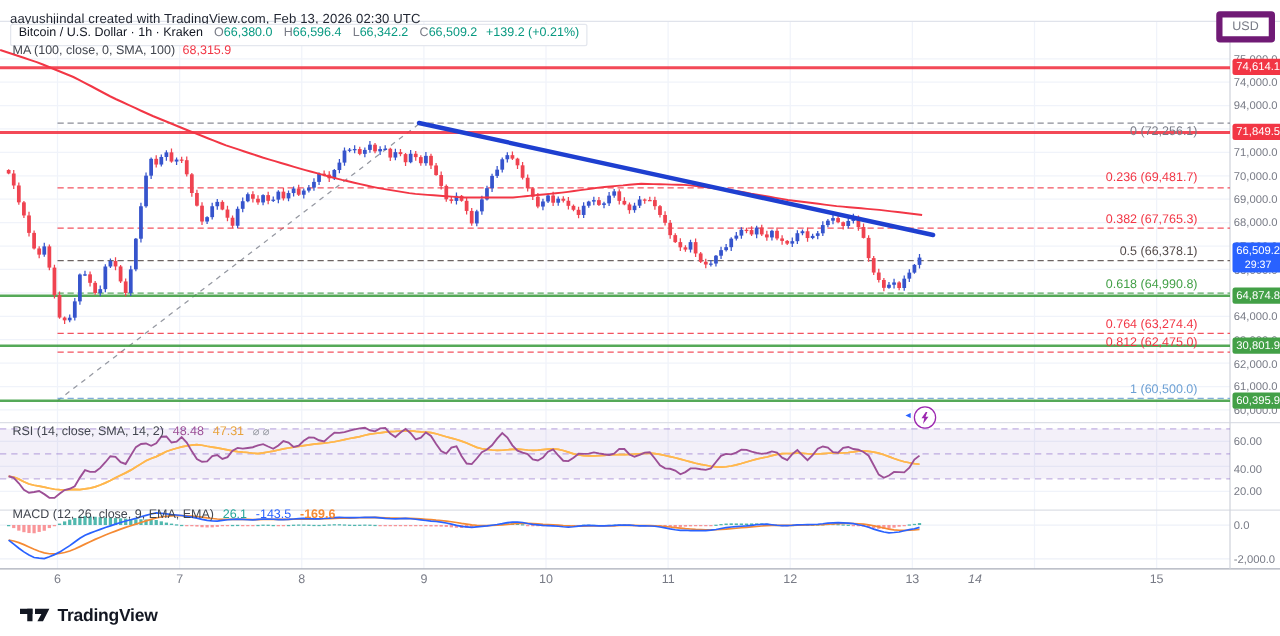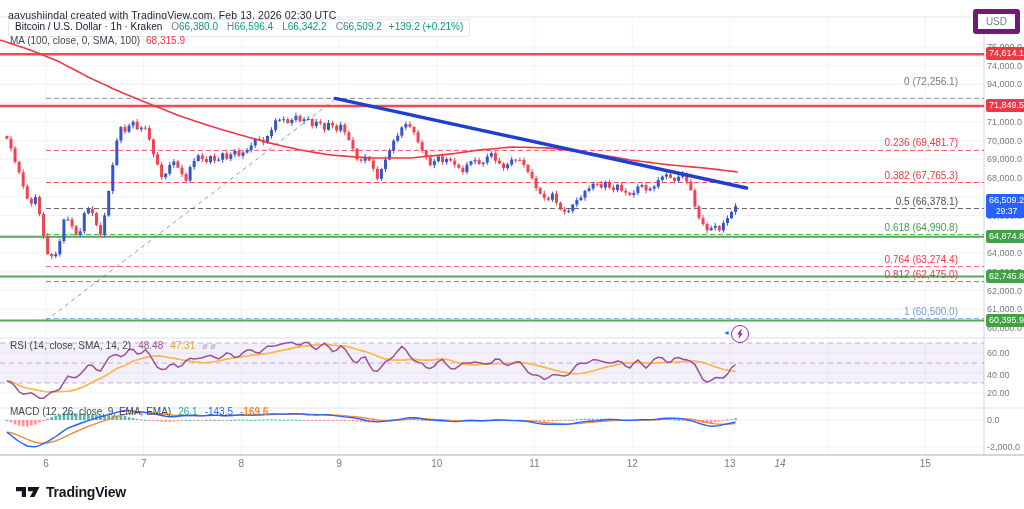--- a/index.html
+++ b/index.html
@@ -726,40 +726,40 @@
         <div>71,849.5</div>
       </div>
       <div class="badge" style="top: 194.061px; background: rgb(41, 98, 255);">
         <div>66,509.2</div>
         <div style="font-size: 8.5px;">29:37</div>
       </div>
       <div class="badge" style="top: 229.678px; background: rgb(67, 160, 71);">
         <div>64,874.8</div>
       </div>
       <div class="badge" style="top: 269.562px; background: rgb(67, 160, 71);">
-        <div>62,745.8</div>
+        <div>30,801.9</div>
       </div>
       <div class="badge" style="top: 313.583px; background: rgb(67, 160, 71);">
         <div>60,395.9</div>
       </div>
     </div>
   <div id="time-axis">
       <div class="ttick" style="left: 46px;">6</div>
       <div class="ttick" style="left: 143.7px;">7</div>
       <div class="ttick" style="left: 241.4px;">8</div>
       <div class="ttick" style="left: 339.1px;">9</div>
       <div class="ttick" style="left: 436.8px;">10</div>
       <div class="ttick" style="left: 534.5px;">11</div>
       <div class="ttick" style="left: 632.2px;">12</div>
       <div class="ttick" style="left: 729.9px;">13</div>
       <div class="ttick" style="left: 780px; font-style: italic;">14</div>
       <div class="ttick" style="left: 925.3px;">15</div>
     </div>
   <div id="fib-labels">
-      <div class="fiblab" style="top: 76px; color: rgb(120, 123, 134);">0 (72,256.1)</div>
+      <div class="fiblab" style="top: 100px; color: rgb(120, 123, 134);">0 (72,256.1)</div>
       <div class="fiblab" style="top: 137.376px; color: rgb(242, 54, 69);">0.236 (69,481.7)</div>
       <div class="fiblab" style="top: 169.53px; color: rgb(242, 54, 69);">0.382 (67,765.3)</div>
       <div class="fiblab" style="top: 195.517px; color: rgb(84, 75, 74);">0.5 (66,378.1)</div>
       <div class="fiblab" style="top: 221.505px; color: rgb(67, 160, 71); text-align: right;">0.618 (64,990.8)</div>
       <div class="fiblab" style="top: 253.659px; color: rgb(242, 54, 69);">0.764 (63,274.4)</div>
       <div class="fiblab" style="top: 268.635px; color: rgb(242, 54, 69);">0.812 (62,475.0)</div>
       <div class="fiblab" style="top: 305.633px; color: rgb(107, 159, 212);">1 (60,500.0)</div>
     </div>
 
   <div id="bolt-arrow" class="abs">◄</div>

